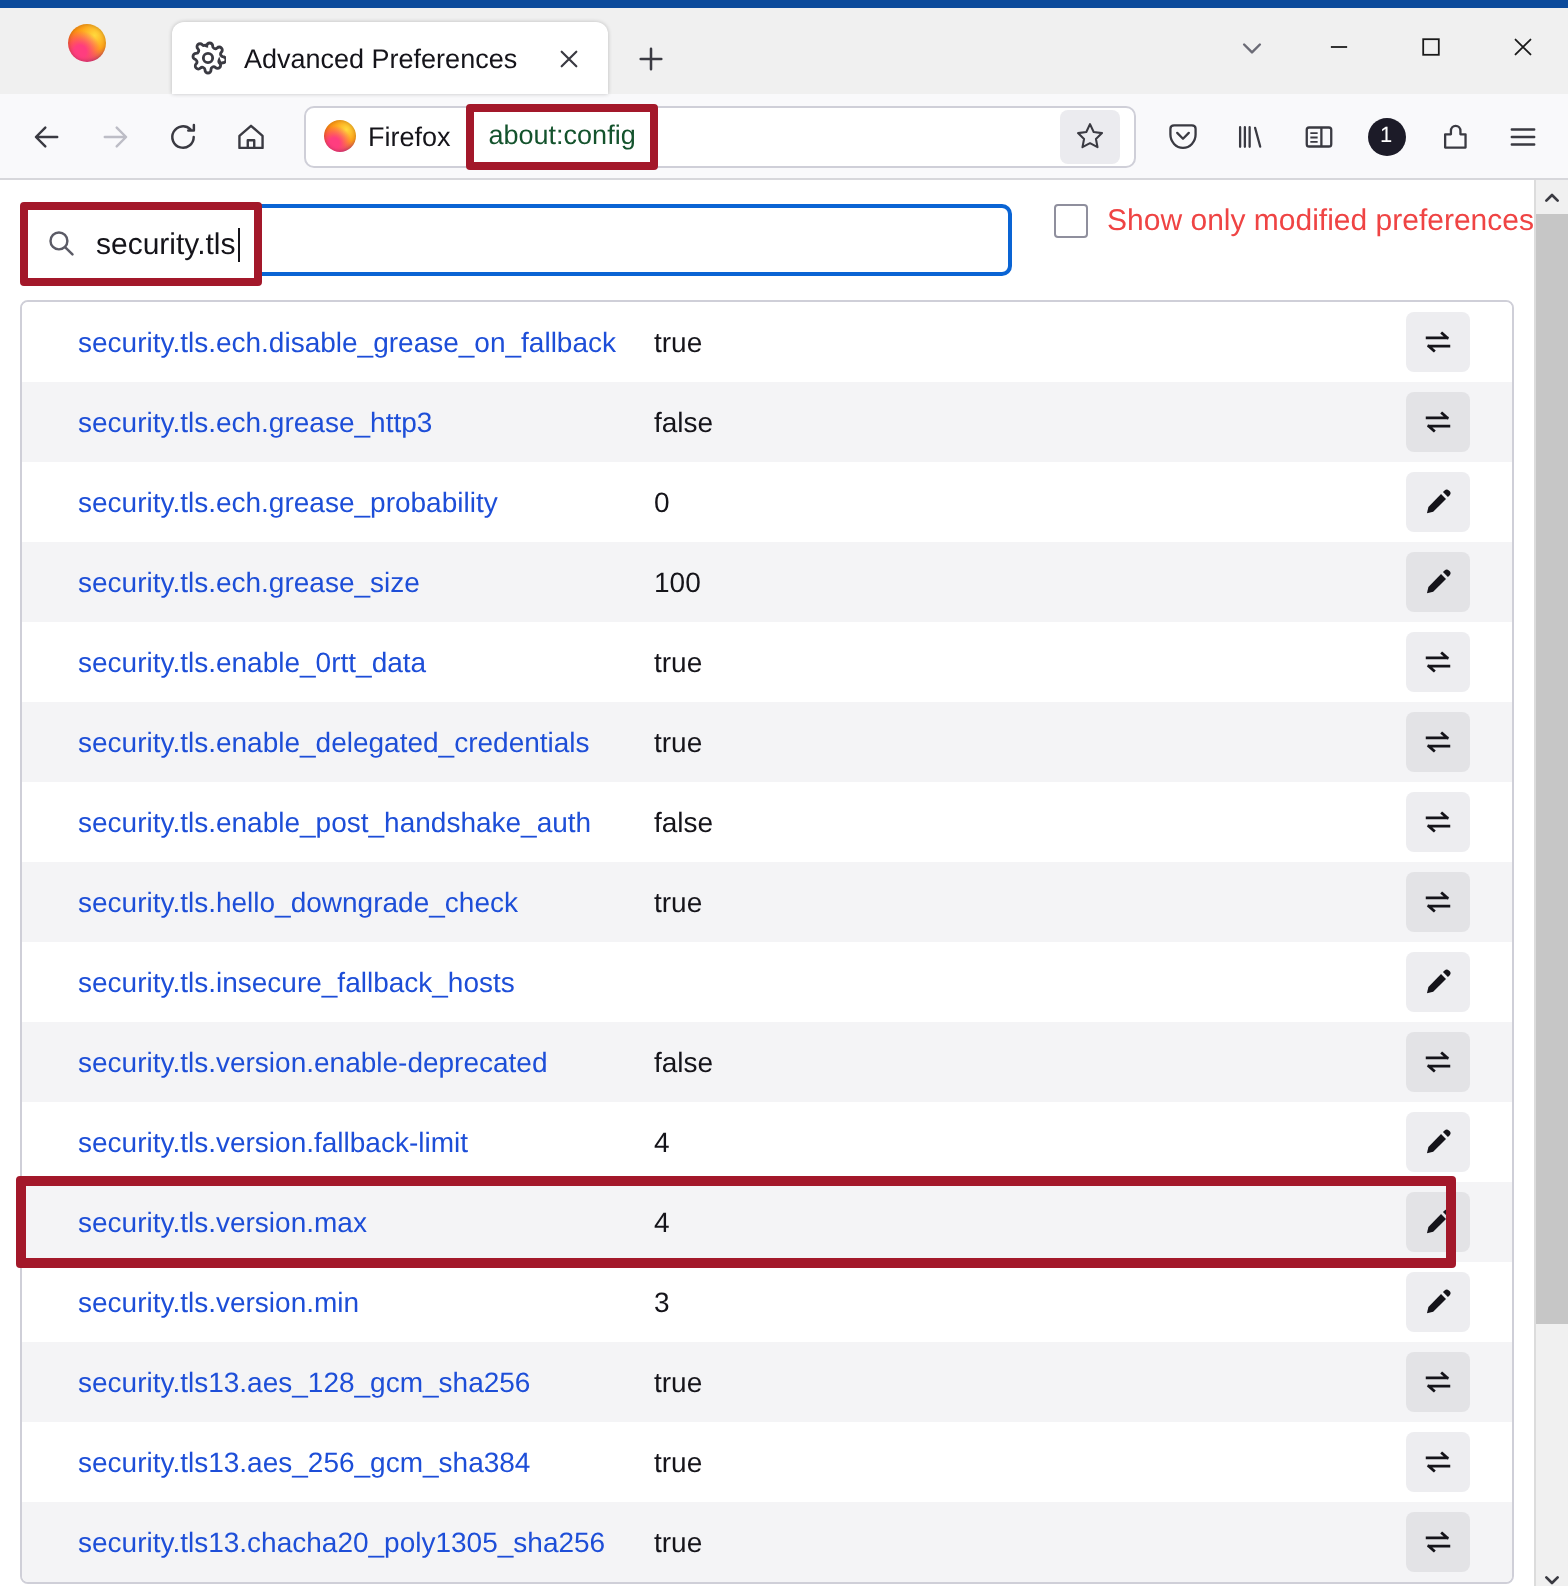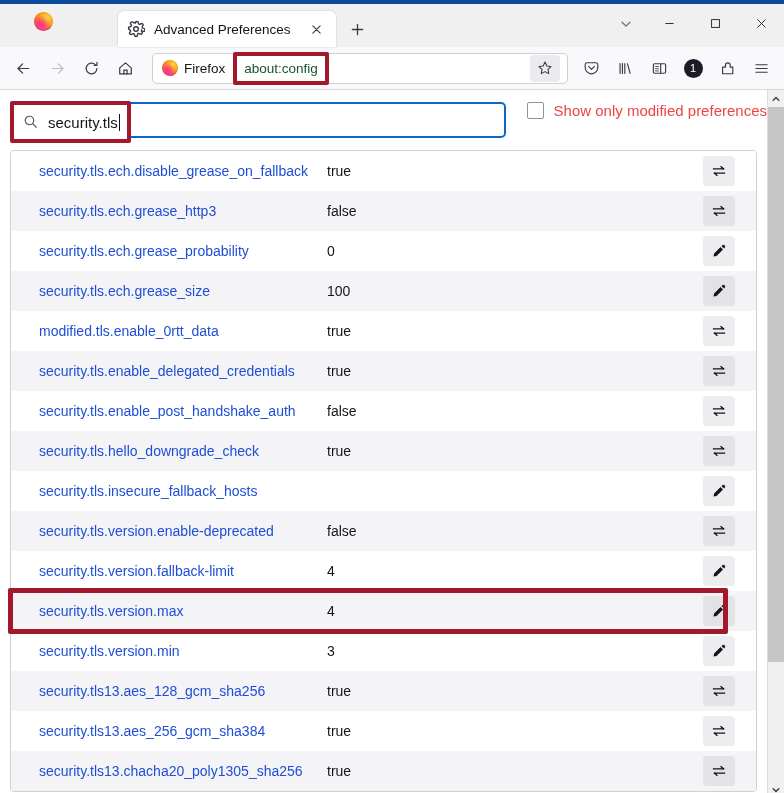--- a/index.html
+++ b/index.html
@@ -19,21 +19,20 @@
     background: #0b4a9b;
     width: 100%;
   }
 
   #titlebar {
     height: 43px;
     background: #f0f0f0;
     display: flex;
     align-items: flex-end;
     position: relative;
-    gap: 32px;
   }
 
   #firefox-logo-slot {
     width: 86px;
     display: flex;
     justify-content: center;
     align-items: center;
     height: 100%;
     padding-bottom: 8px;
   }
@@ -545,21 +544,21 @@
           <div class="pref-action">
             <div class="action-btn">
               <svg viewBox="0 0 20 20" width="16" height="16" fill="#15141a">
                 <path d="M14.1 2.8 a1.9 1.9 0 0 1 2.7 0 l0.4 0.4 a1.9 1.9 0 0 1 0 2.7 l-1 1 -3.1 -3.1 z"></path>
                 <path d="M11.9 5.0 L15.0 8.1 L7.0 16.1 L3.1 17.0 L4.0 13.1 z"></path>
               </svg>
             </div>
           </div>
         </div>
         <div class="pref-row">
-          <div class="pref-name">modified.tls.enable_0rtt_data</div>
+          <div class="pref-name">security.tls.enable_0rtt_data</div>
           <div class="pref-value">true</div>
           <div class="pref-action">
             <div class="action-btn">
               <svg viewBox="0 0 20 20" width="16" height="16" fill="none" stroke="#15141a" stroke-width="1.7" stroke-linecap="square" stroke-linejoin="miter">
                 <path d="M3.2 7.4 H15.6 M12.6 4.6 L15.8 7.4"></path>
                 <path d="M16.8 12.6 H4.4 M7.4 15.4 L4.2 12.6"></path>
               </svg>
             </div>
           </div>
         </div>

